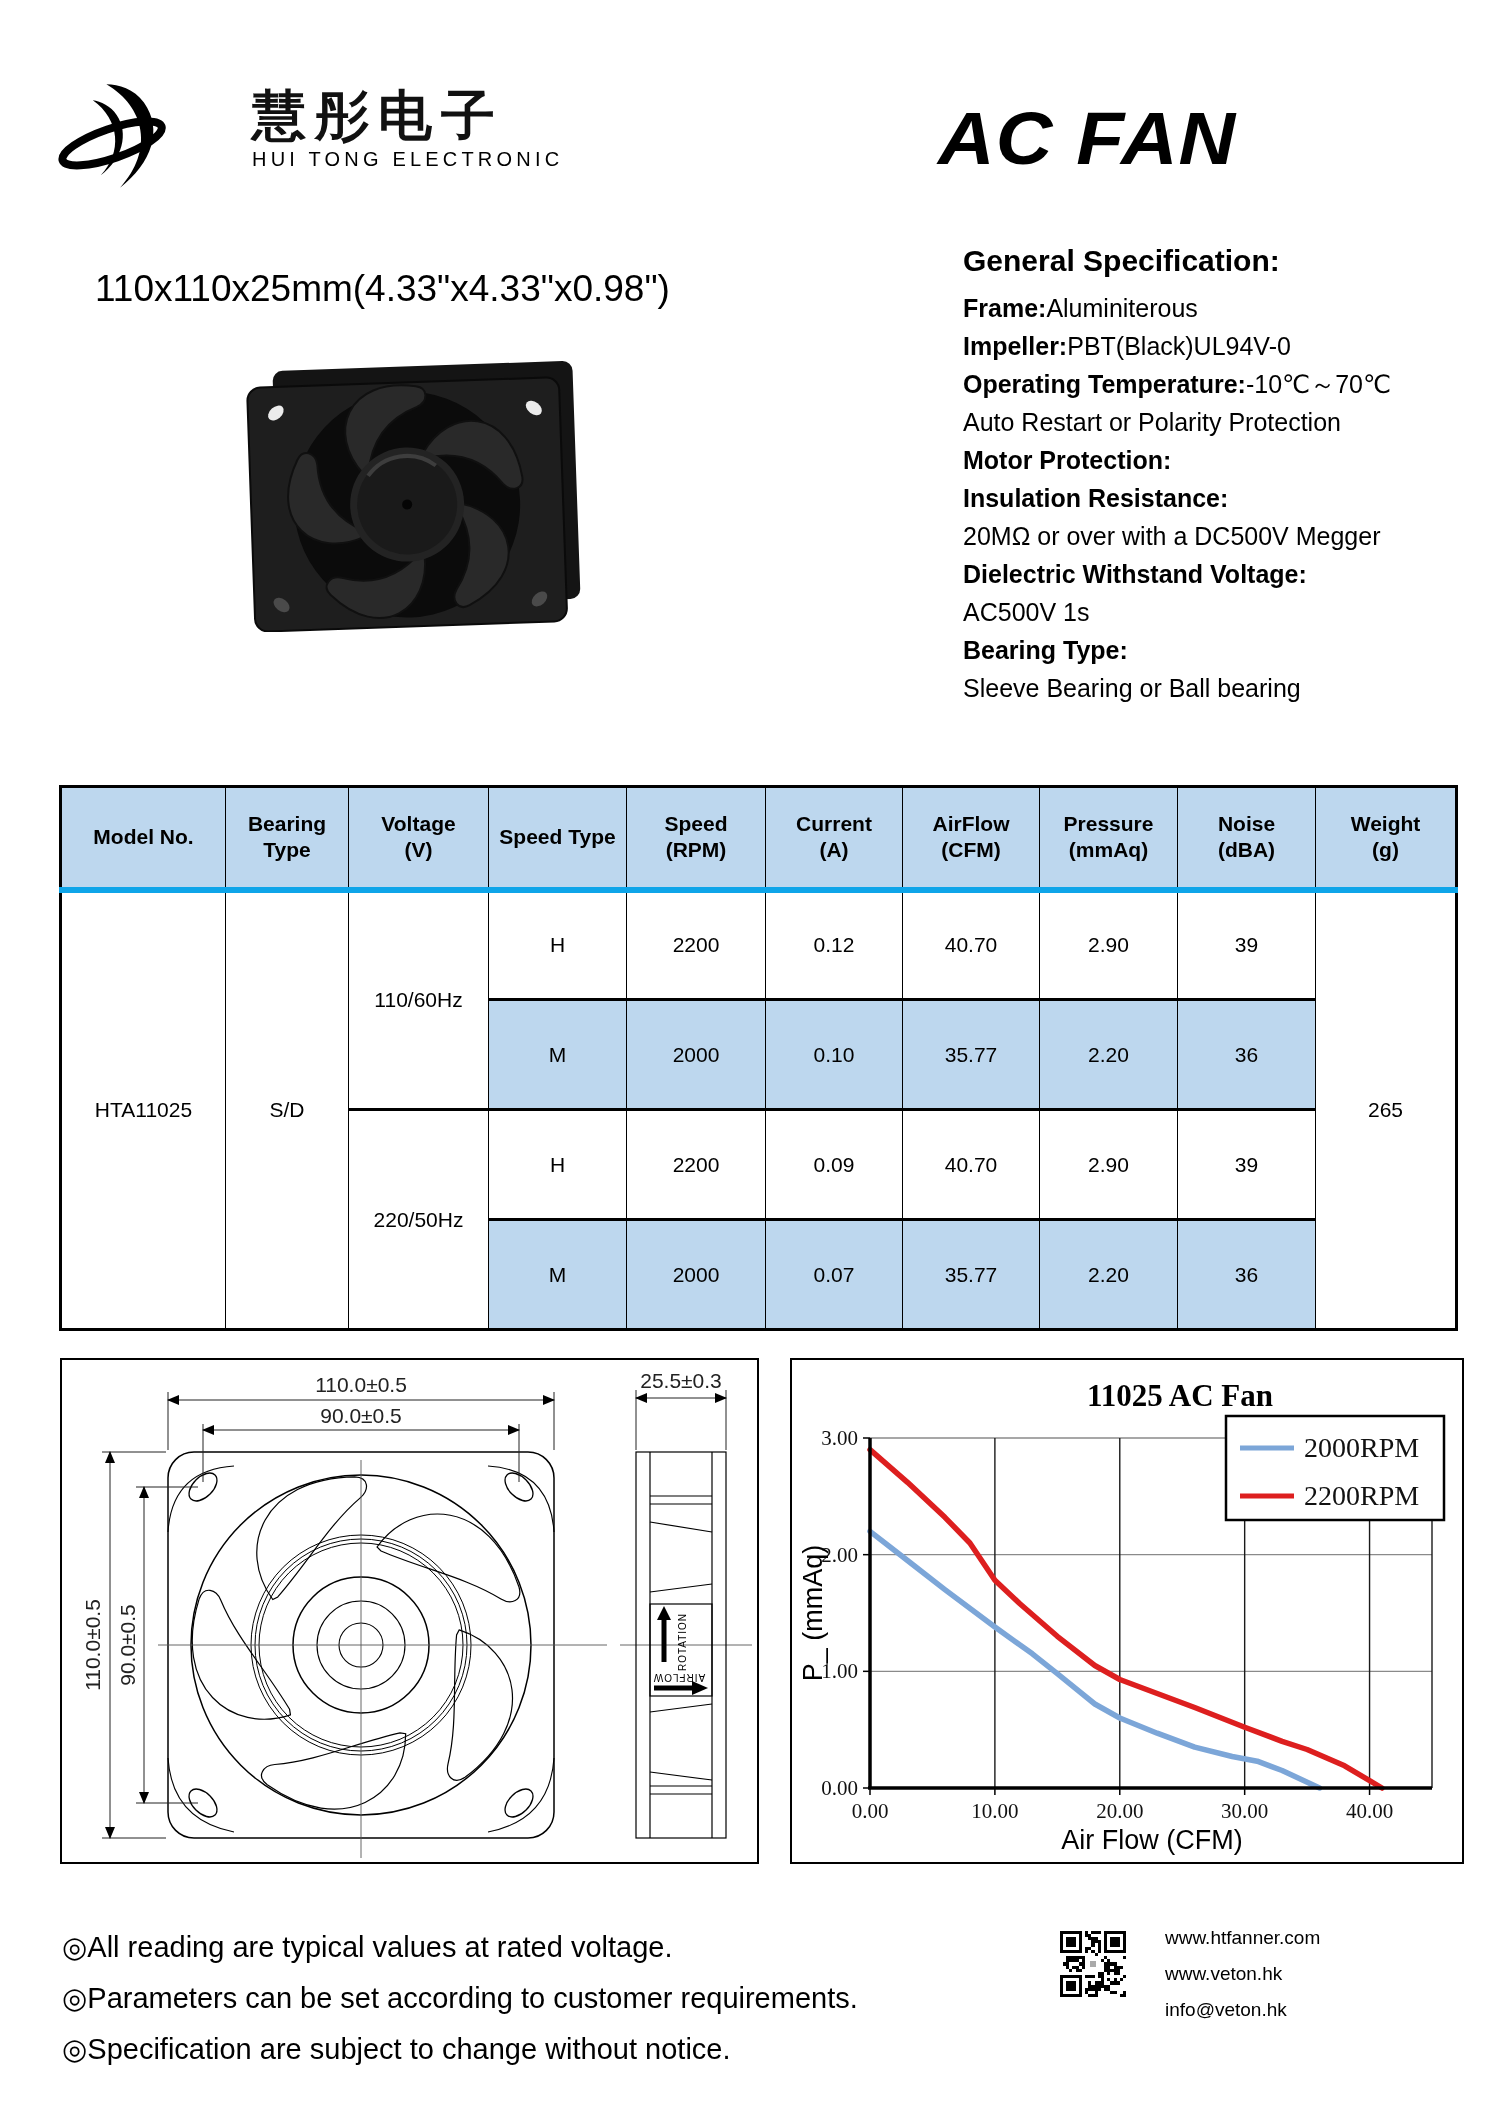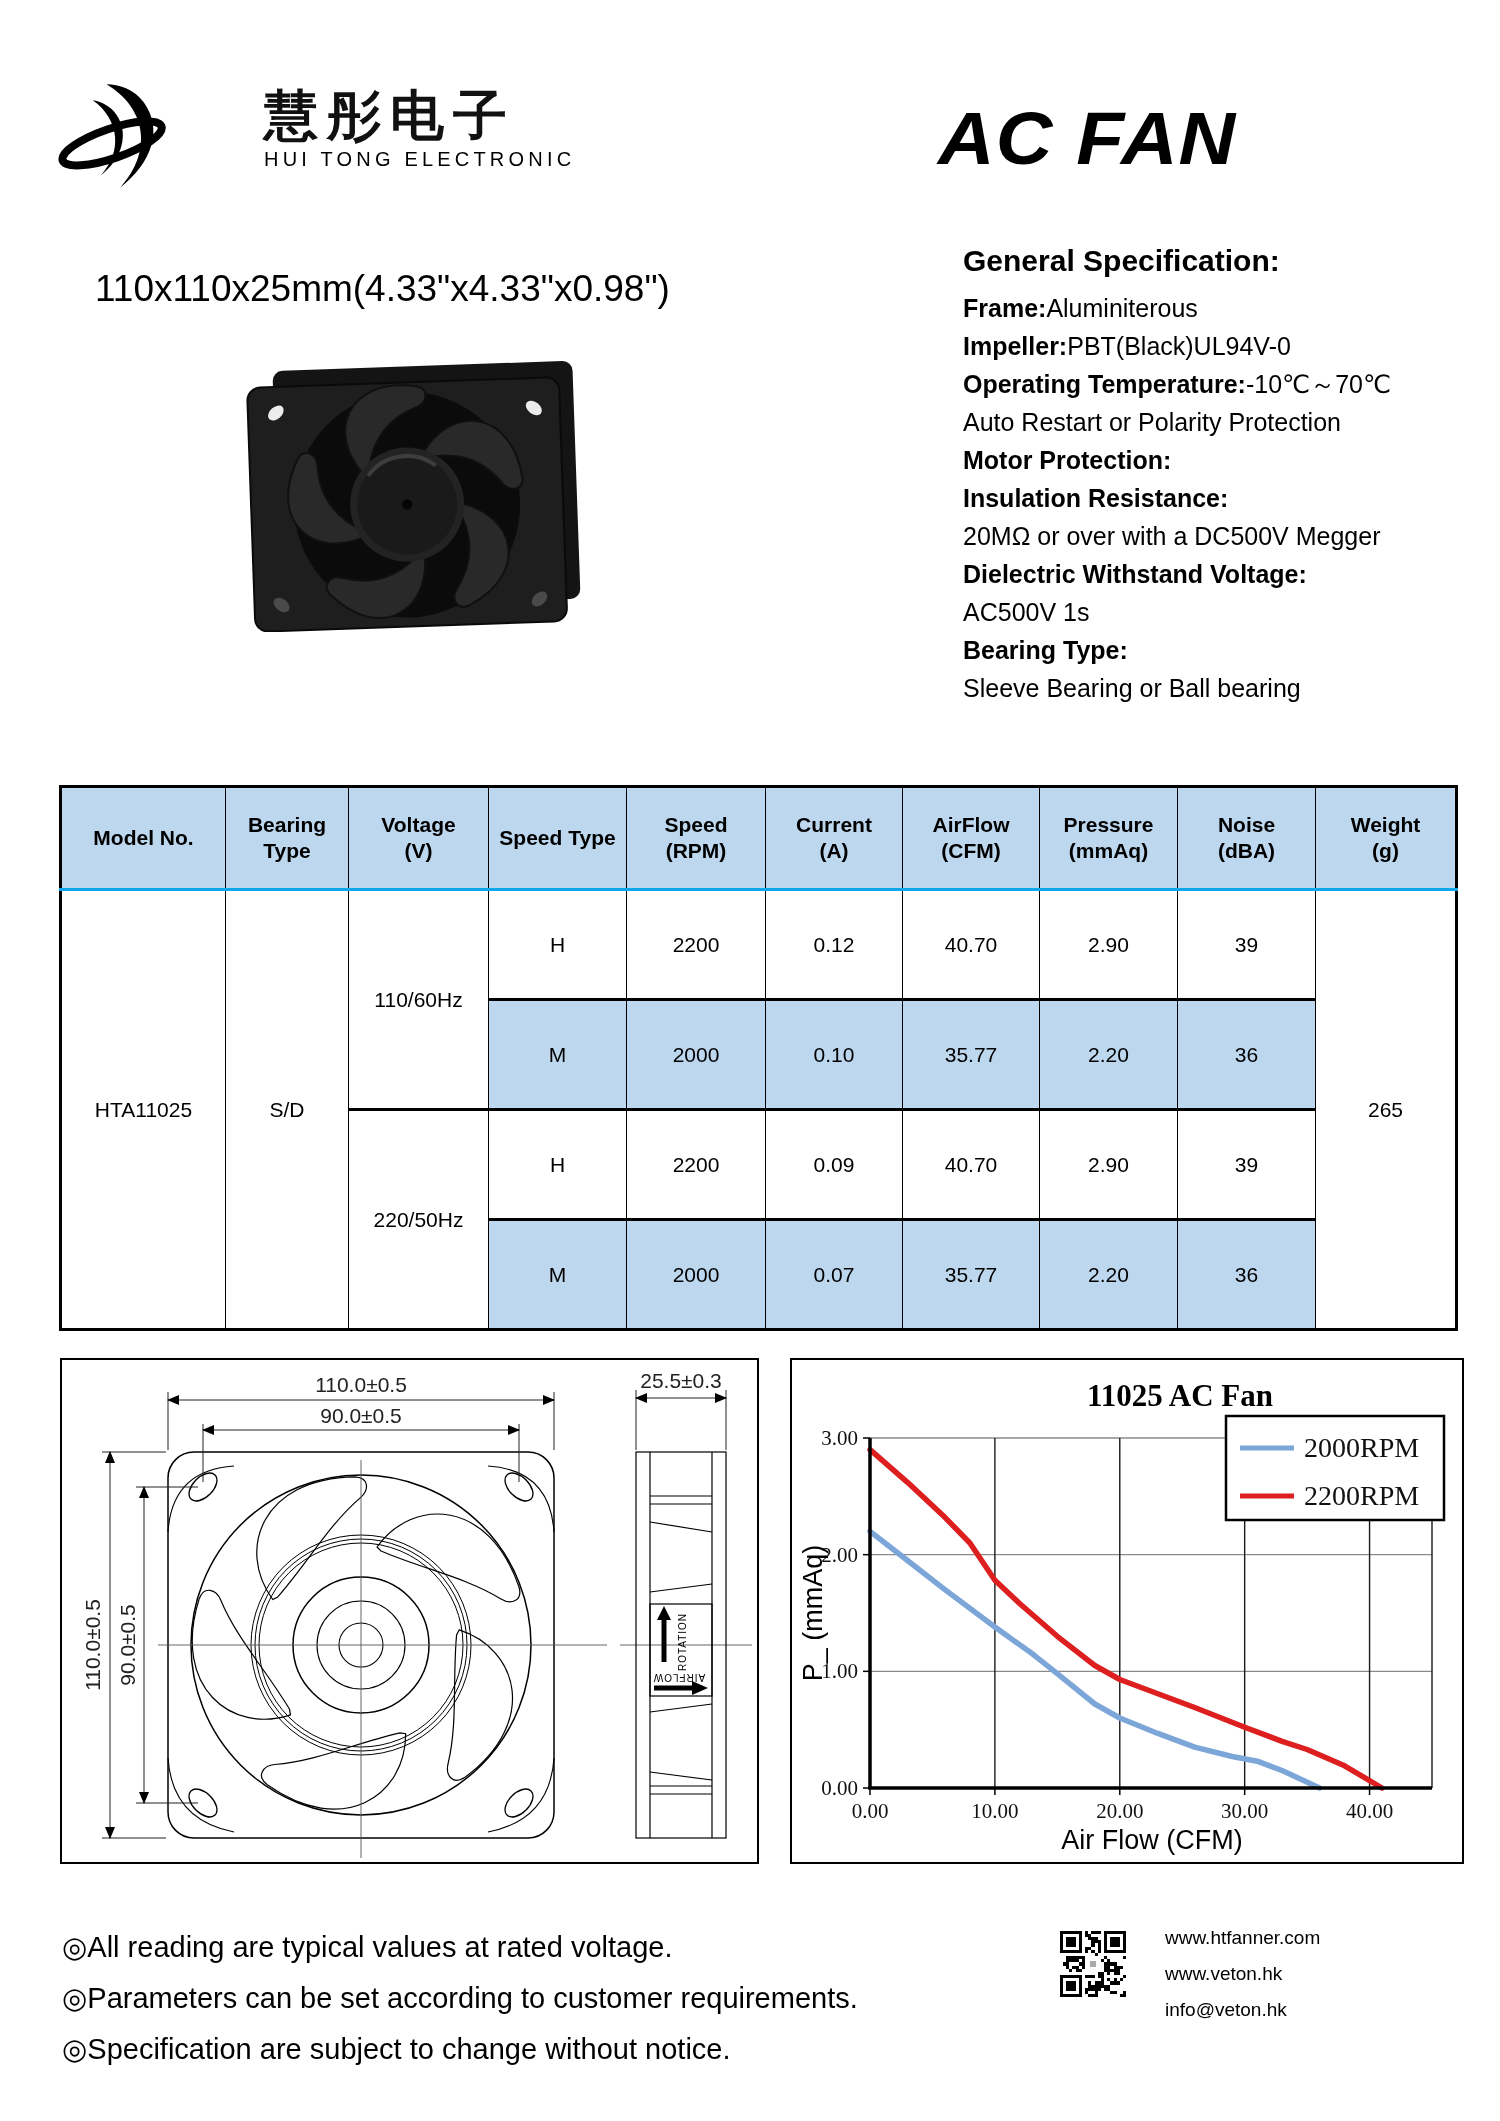--- a/index.html
+++ b/index.html
@@ -17,21 +17,21 @@
   .specs h2{font-size:30px;margin:0 0 10px 0;line-height:36px;}
   .spec-label{font-weight:bold;}
   
   table.spec{border-collapse:collapse;border:3px solid #000;table-layout:fixed;}
   table.spec th,table.spec td{border:1.6px solid #000;text-align:center;vertical-align:middle;
         font-size:21px;padding:0 4px;overflow:hidden;}
   table.spec th{background:var(--hl,#BDD7EE);font-weight:bold;}
   table.spec th span{display:block;line-height:26px;}
   table.spec thead tr{height:103px;}
   table.spec tbody tr{height:110px;}
-  table.spec thead{border-bottom:3px solid #0ea5e9;}
+  table.spec thead{border-bottom:6px solid #0ea5e9;}
   tr.m-row td{background:var(--hl,#BDD7EE);border-top:3px solid #000;}
   tr.group-sep td{border-top:3px solid #000;}
   
   .fig-box{border:2.5px solid #000;background:#fff;}
   
   .chart-title{font-family:"Liberation Serif","DejaVu Serif",serif;font-weight:bold;font-size:31px;}
   .tick{font-family:"Liberation Serif","DejaVu Serif",serif;font-size:21px;fill:#111;}
   .legend-text{font-family:"Liberation Serif","DejaVu Serif",serif;font-size:28px;fill:#111;}
   .axis-label{font-size:27px;fill:#000;}
   
@@ -44,21 +44,21 @@
 </head>
 <body>
 
 <div class="page">
 
   <svg class="abs" style="left:58px;top:82px;" width="115" height="108" viewBox="0 0 100 95">
     <path d="M42,2 C76,22 84,60 54,93 C82,71 92,42 75,18 C66,6 53,2 42,2 Z" fill="#000"></path>
     <path d="M30,16 C54,33 56,62 37,82 C56,68 62,45 51,29 C46,21 37,17 30,16 Z" fill="#000"></path>
     <ellipse cx="47" cy="54" rx="46" ry="13" transform="rotate(-19 47 54)" fill="none" stroke="#000" stroke-width="7"></ellipse>
   </svg>
-  <div class="abs" style="left:264px;top:86px;">
+  <div class="abs" style="left:252px;top:86px;">
     <div class="logo-cn">慧彤电子</div>
     <div class="logo-en">HUI TONG ELECTRONIC</div>
   </div>
   <div class="abs acfan" style="left:938px;top:96px;">AC FAN</div>
 
   <div class="abs dim-title" style="left:95px;top:268px;">110x110x25mm(4.33"x4.33"x0.98")</div>
 
   <svg class="abs" style="left:245px;top:360px;" width="355" height="272" viewBox="0 0 355 272">
     <g transform="rotate(-2 177 140)">
       <rect x="32" y="6" width="300" height="238" rx="10" fill="#141414"></rect>

